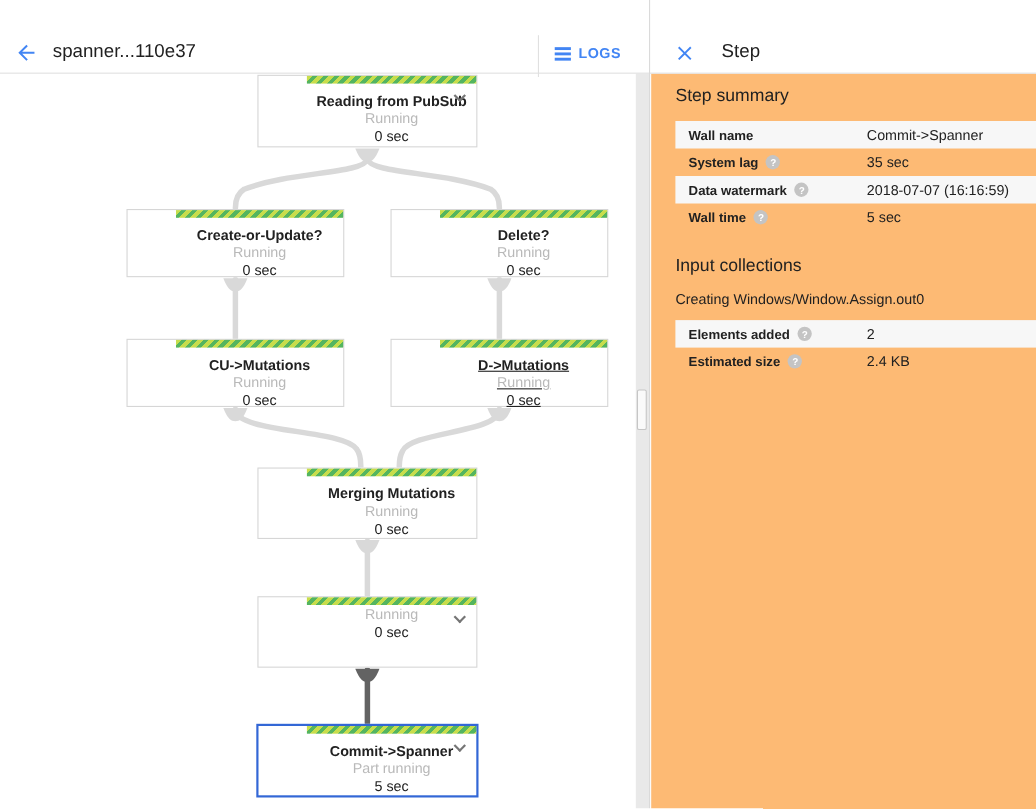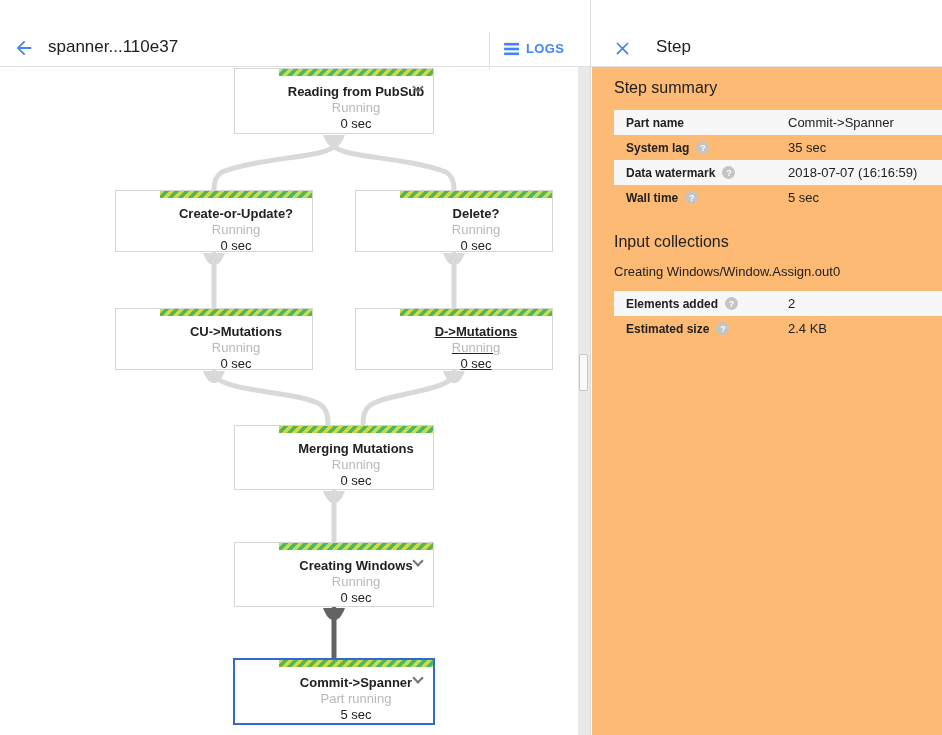--- a/index.html
+++ b/index.html
@@ -140,39 +140,38 @@
       </div>
       <div class="node" style="left: 234px; top: 369px; width: 200px; height: 65px;">
         <div class="stripebar"></div>
         <div class="node-title">Merging Mutations</div>
         <div class="node-status">Running</div>
         <div class="node-time">0 sec</div>
       </div>
       <div class="node" style="left: 234px; top: 486px; width: 200px; height: 65px;">
         <div class="stripebar"></div>
         <span class="chevron"></span>
-        <div class="node-title">Creating Windows</div>
         <div class="node-status">Running</div>
         <div class="node-time">0 sec</div>
       </div>
       <div class="node selected" style="left: 233px; top: 602px; width: 202px; height: 67px;">
         <div class="stripebar"></div>
         <span class="chevron"></span>
         <div class="node-title">Commit-&gt;Spanner</div>
         <div class="node-status">Part running</div>
         <div class="node-time">5 sec</div>
       </div>
     </div>
 </div>
 
 <div class="side-panel">
   <div class="section-heading">Step summary</div>
   <div class="kv-table" id="summary-table">
       <div class="kv-row odd">
-        <span class="kv-label">Part name</span>
+        <span class="kv-label">Wall name</span>
         <span class="kv-value">Commit-&gt;Spanner</span>
       </div>
       <div class="kv-row">
         <span class="kv-label">System lag<span class="help-icon">?</span></span>
         <span class="kv-value">35 sec</span>
       </div>
       <div class="kv-row odd">
         <span class="kv-label">Data watermark<span class="help-icon">?</span></span>
         <span class="kv-value">2018-07-07 (16:16:59)</span>
       </div>

